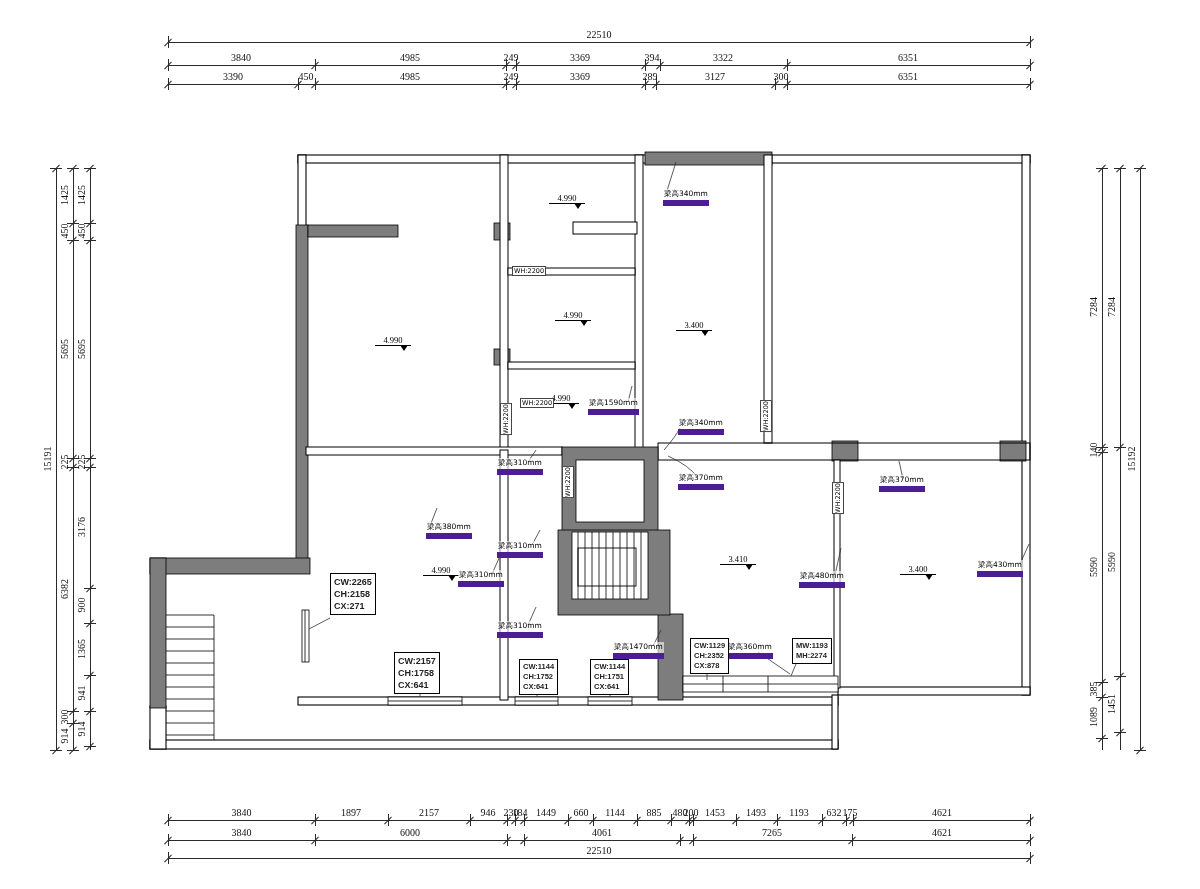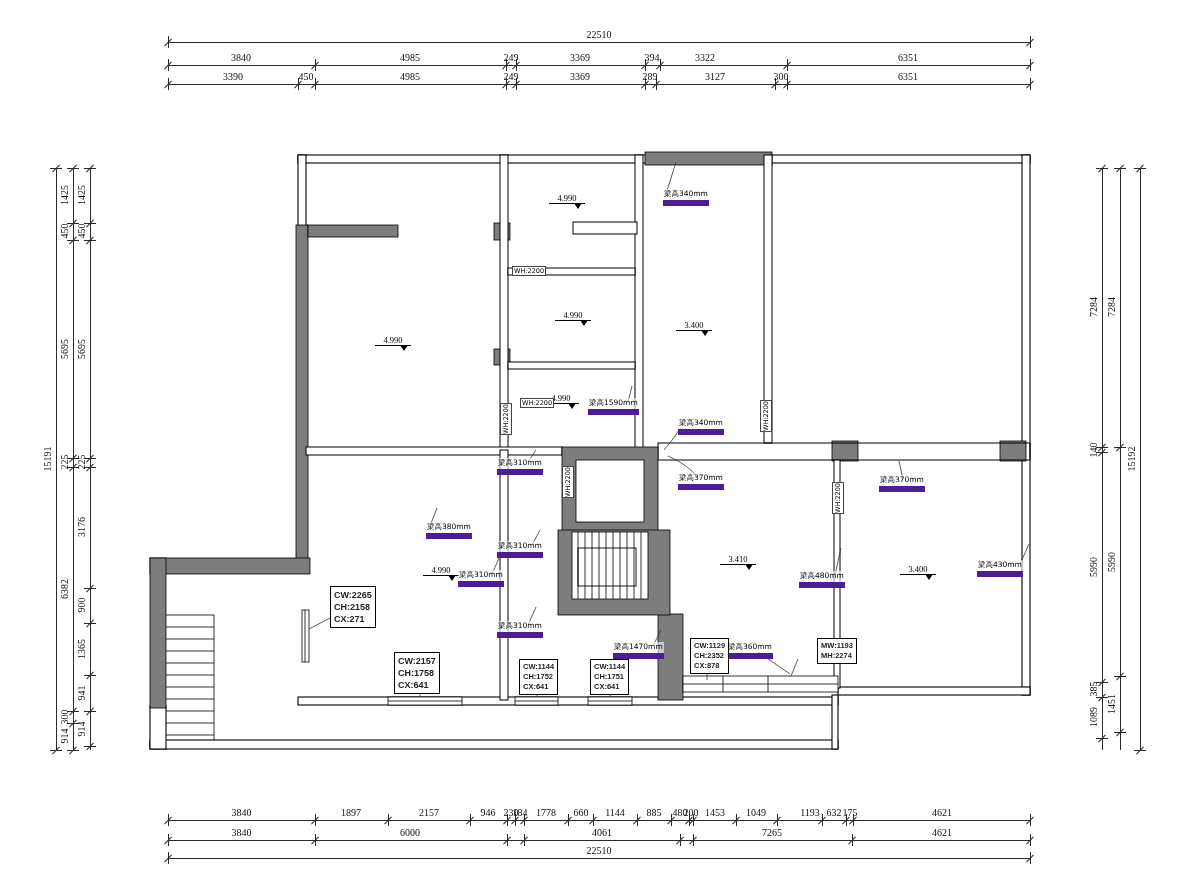--- a/index.html
+++ b/index.html
@@ -167,21 +167,21 @@
   <span class="beam" style="left:879px;top:475px">梁高370mm</span>
   <span class="beam" style="left:977px;top:560px">梁高430mm</span>
 
   <span class="wh" style="left:512px;top:266px">WH:2200</span>
   <span class="wh" style="left:520px;top:398px">WH:2200</span>
   <span class="wh whv" style="left:500px;top:403px">WH:2200</span>
   <span class="wh whv" style="left:562px;top:466px">WH:2200</span>
   <span class="wh whv" style="left:760px;top:400px">WH:2200</span>
   <span class="wh whv" style="left:832px;top:482px">WH:2200</span>
 
-  <div class="cwbox big" style="left:330px;top:586px">
+  <div class="cwbox big" style="left:330px;top:573px">
     <div>CW:2265</div>
     <div>CH:2158</div>
     <div>CX:271</div>
   </div>
   <div class="cwbox big" style="left:394px;top:652px">
     <div>CW:2157</div>
     <div>CH:1758</div>
     <div>CX:641</div>
   </div>
   <div class="cwbox" style="left:519px;top:659px">
@@ -192,21 +192,21 @@
   <div class="cwbox" style="left:590px;top:659px">
     <div>CW:1144</div>
     <div>CH:1751</div>
     <div>CX:641</div>
   </div>
   <div class="cwbox" style="left:690px;top:638px">
     <div>CW:1129</div>
     <div>CH:2352</div>
     <div>CX:878</div>
   </div>
-  <div class="cwbox" style="left:817px;top:638px">
+  <div class="cwbox" style="left:792px;top:638px">
     <div>MW:1193</div>
     <div>MH:2274</div>
   </div>
 
 <div class="dline" style="left: 168px; top: 42px; width: 862px; height: 1px;"></div>
     <div class="dline" style="left: 168px; top: 36px; width: 1px; height: 12px;"></div>
     <div class="dline" style="left: 163px; top: 42px; width: 10px; height: 1px; transform: rotate(-45deg);"></div>
     <div class="dline" style="left: 1030px; top: 36px; width: 1px; height: 12px;"></div>
     <div class="dline" style="left: 1025px; top: 42px; width: 10px; height: 1px; transform: rotate(-45deg);"></div>
     <span class="dimtext" style="left: 599px; top: 29px; transform: translateX(-50%);">22510</span>
@@ -225,21 +225,21 @@
     <div class="dline" style="left: 654.6px; top: 65px; width: 10px; height: 1px; transform: rotate(-45deg);"></div>
     <div class="dline" style="left: 787px; top: 59px; width: 1px; height: 12px;"></div>
     <div class="dline" style="left: 782px; top: 65px; width: 10px; height: 1px; transform: rotate(-45deg);"></div>
     <div class="dline" style="left: 1030px; top: 59px; width: 1px; height: 12px;"></div>
     <div class="dline" style="left: 1025px; top: 65px; width: 10px; height: 1px; transform: rotate(-45deg);"></div>
     <span class="dimtext" style="left: 241px; top: 52px; transform: translateX(-50%);">3840</span>
     <span class="dimtext" style="left: 410px; top: 52px; transform: translateX(-50%);">4985</span>
     <span class="dimtext" style="left: 511px; top: 52px; transform: translateX(-50%);">249</span>
     <span class="dimtext" style="left: 580px; top: 52px; transform: translateX(-50%);">3369</span>
     <span class="dimtext" style="left: 652px; top: 52px; transform: translateX(-50%);">394</span>
-    <span class="dimtext" style="left: 705px; top: 52px; transform: translateX(-50%);">3322</span>
+    <span class="dimtext" style="left: 723px; top: 52px; transform: translateX(-50%);">3322</span>
     <span class="dimtext" style="left: 908px; top: 52px; transform: translateX(-50%);">6351</span>
     <div class="dline" style="left: 168px; top: 84px; width: 862px; height: 1px;"></div>
     <div class="dline" style="left: 168px; top: 78px; width: 1px; height: 12px;"></div>
     <div class="dline" style="left: 163px; top: 84px; width: 10px; height: 1px; transform: rotate(-45deg);"></div>
     <div class="dline" style="left: 298px; top: 78px; width: 1px; height: 12px;"></div>
     <div class="dline" style="left: 293px; top: 84px; width: 10px; height: 1px; transform: rotate(-45deg);"></div>
     <div class="dline" style="left: 315px; top: 78px; width: 1px; height: 12px;"></div>
     <div class="dline" style="left: 310px; top: 84px; width: 10px; height: 1px; transform: rotate(-45deg);"></div>
     <div class="dline" style="left: 506px; top: 78px; width: 1px; height: 12px;"></div>
     <div class="dline" style="left: 501px; top: 84px; width: 10px; height: 1px; transform: rotate(-45deg);"></div>
@@ -302,29 +302,29 @@
     <div class="dline" style="left: 853.1px; top: 814px; width: 1px; height: 12px;"></div>
     <div class="dline" style="left: 848.1px; top: 820px; width: 10px; height: 1px; transform: rotate(-45deg);"></div>
     <div class="dline" style="left: 1030px; top: 814px; width: 1px; height: 12px;"></div>
     <div class="dline" style="left: 1025px; top: 820px; width: 10px; height: 1px; transform: rotate(-45deg);"></div>
     <span class="dimtext" style="left: 241.5px; top: 807px; transform: translateX(-50%);">3840</span>
     <span class="dimtext" style="left: 351px; top: 807px; transform: translateX(-50%);">1897</span>
     <span class="dimtext" style="left: 429px; top: 807px; transform: translateX(-50%);">2157</span>
     <span class="dimtext" style="left: 488px; top: 807px; transform: translateX(-50%);">946</span>
     <span class="dimtext" style="left: 511px; top: 807px; transform: translateX(-50%); text-align: center;">230</span>
     <span class="dimtext" style="left: 520px; top: 807px; transform: translateX(-50%);">184</span>
-    <span class="dimtext" style="left: 546px; top: 807px; transform: translateX(-50%);">1778</span>
+    <span class="dimtext" style="left: 546px; top: 807px; transform: translateX(-50%);">1449</span>
     <span class="dimtext" style="left: 581px; top: 807px; transform: translateX(-50%);">660</span>
     <span class="dimtext" style="left: 615px; top: 807px; transform: translateX(-50%);">1144</span>
     <span class="dimtext" style="left: 654px; top: 807px; transform: translateX(-50%);">885</span>
     <span class="dimtext" style="left: 680px; top: 807px; transform: translateX(-50%);">480</span>
     <span class="dimtext" style="left: 691px; top: 807px; transform: translateX(-50%);">200</span>
     <span class="dimtext" style="left: 715px; top: 807px; transform: translateX(-50%);">1453</span>
-    <span class="dimtext" style="left: 756px; top: 807px; transform: translateX(-50%);">1049</span>
-    <span class="dimtext" style="left: 799px; top: 807px; transform: translateX(-50%); margin-left: 11px;">1193</span>
+    <span class="dimtext" style="left: 756px; top: 807px; transform: translateX(-50%);">1493</span>
+    <span class="dimtext" style="left: 799px; top: 807px; transform: translateX(-50%);">1193</span>
     <span class="dimtext" style="left: 834px; top: 807px; transform: translateX(-50%);">632</span>
     <span class="dimtext" style="left: 850px; top: 807px; transform: translateX(-50%);">175</span>
     <span class="dimtext" style="left: 942px; top: 807px; transform: translateX(-50%);">4621</span>
     <div class="dline" style="left: 168px; top: 840px; width: 862px; height: 1px;"></div>
     <div class="dline" style="left: 168px; top: 834px; width: 1px; height: 12px;"></div>
     <div class="dline" style="left: 163px; top: 840px; width: 10px; height: 1px; transform: rotate(-45deg);"></div>
     <div class="dline" style="left: 315px; top: 834px; width: 1px; height: 12px;"></div>
     <div class="dline" style="left: 310px; top: 840px; width: 10px; height: 1px; transform: rotate(-45deg);"></div>
     <div class="dline" style="left: 506.5px; top: 834px; width: 1px; height: 12px;"></div>
     <div class="dline" style="left: 501.5px; top: 840px; width: 10px; height: 1px; transform: rotate(-45deg);"></div>

